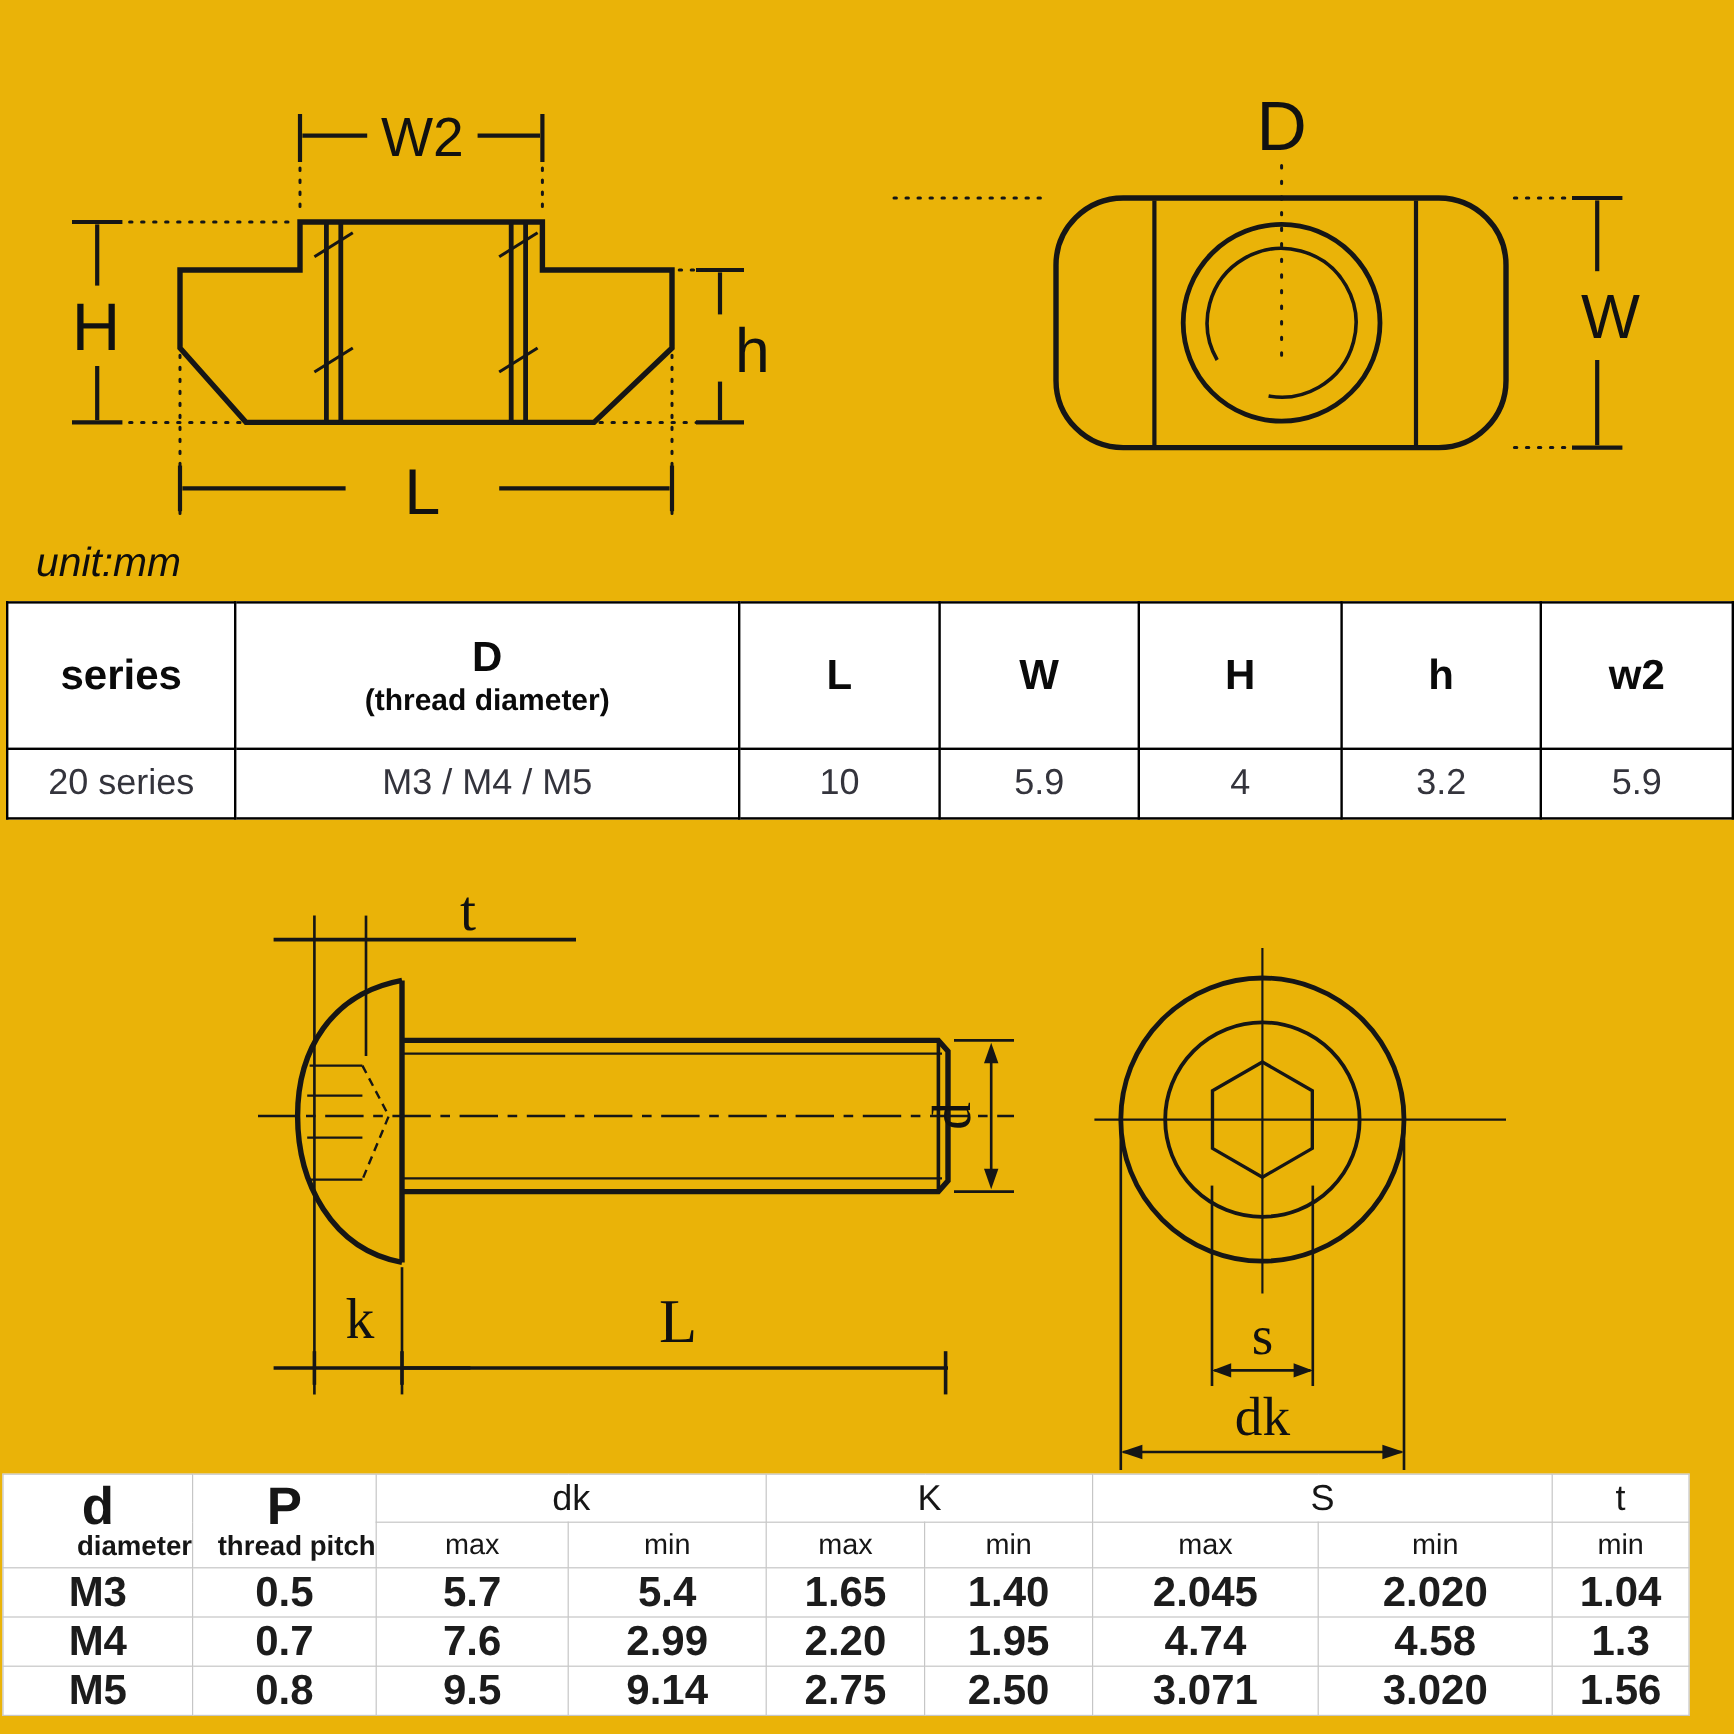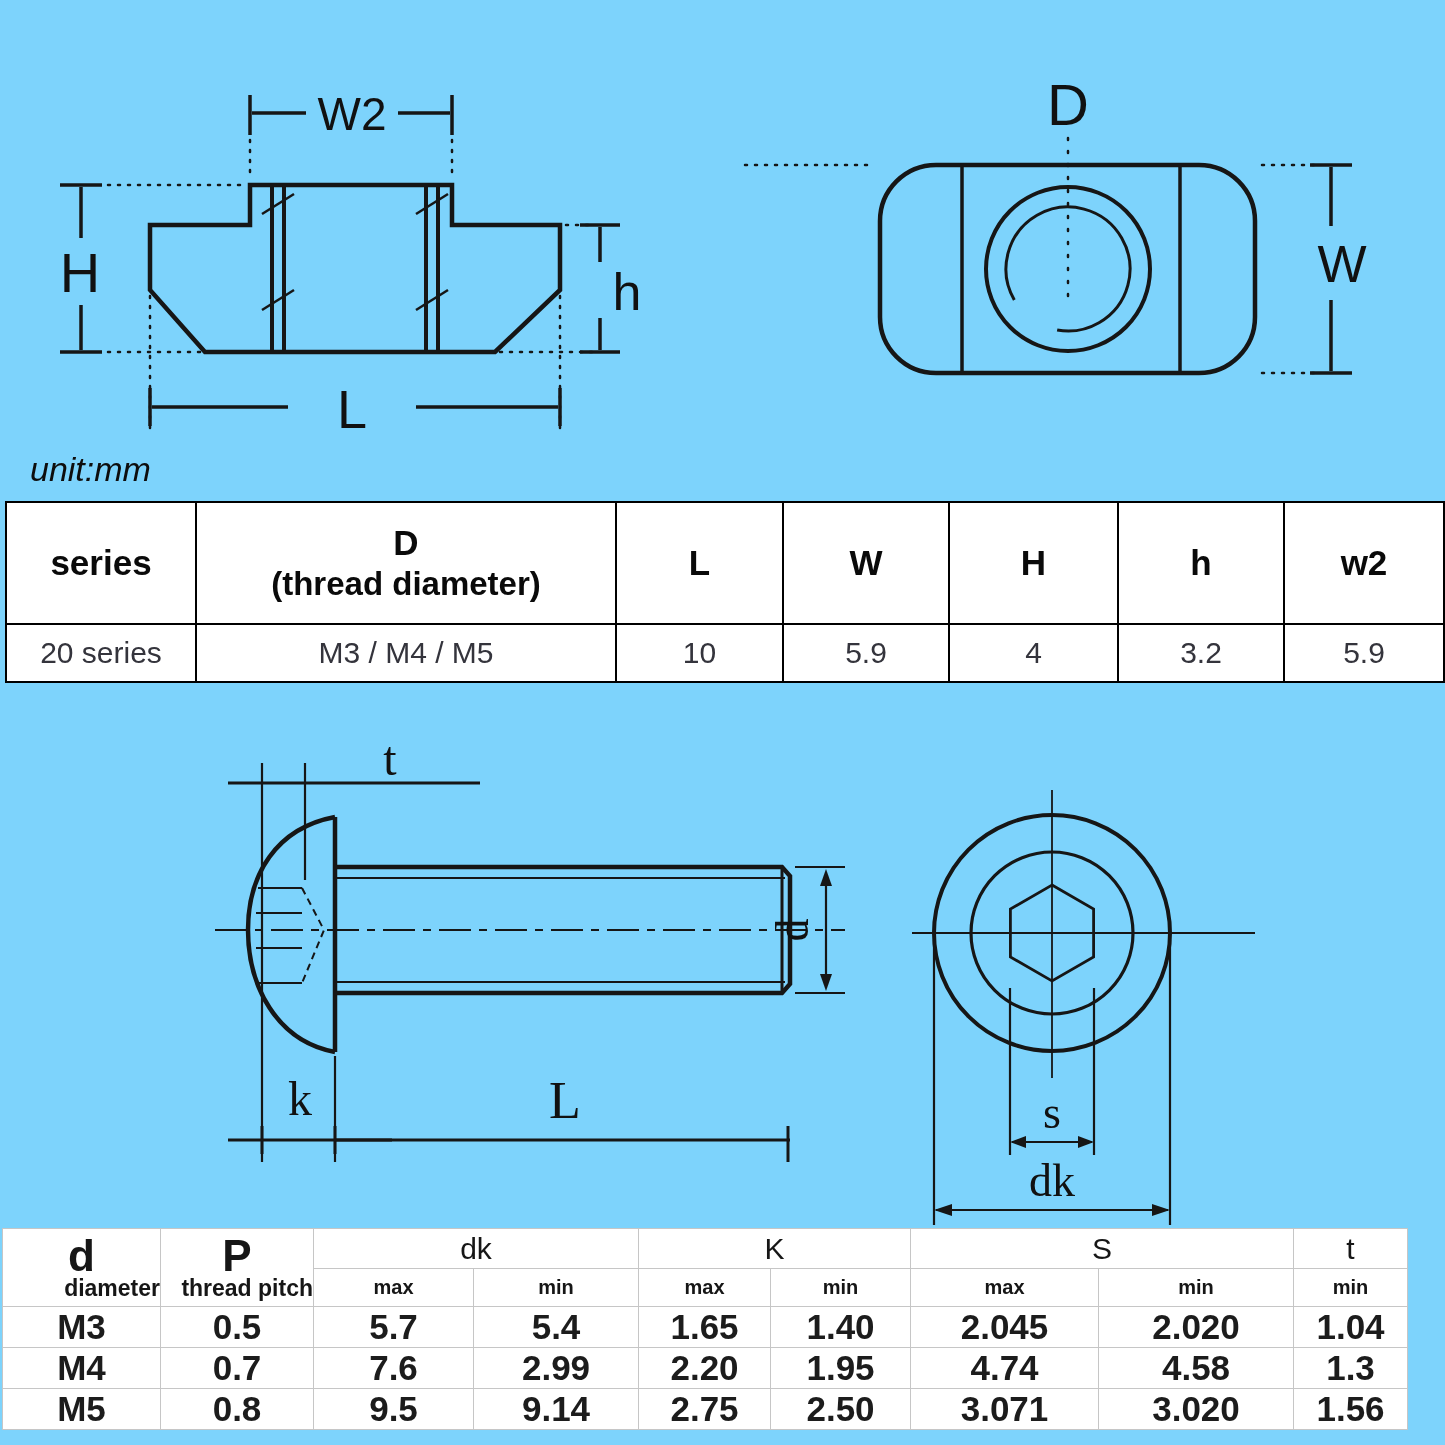--- a/index.html
+++ b/index.html
@@ -1,38 +1,38 @@
 <!DOCTYPE html>
 <html><head>
 <meta charset="utf-8">
 <style>
   html,body{margin:0;padding:0;background:#fff;}
-  #page{position:relative;width:1445px;height:1445px;background:#7dd3fc;overflow:hidden;
+  #page{position:relative;width:1445px;height:1445px;background:#eab308;overflow:hidden;
         font-family:"Liberation Sans",sans-serif;color:#111;}
   svg{position:absolute;left:0;top:0;}
   .ink{stroke:#161616;fill:none;}
   .lbl{fill:#111;font-family:"Liberation Sans",sans-serif;}
   .slbl{fill:#111;font-family:"Liberation Serif",serif;}
   #unit{position:absolute;left:30px;top:450px;font-size:34px;color:#0d0d0d;font-style:italic;}
   
   #t1{position:absolute;left:5px;top:501px;border-collapse:collapse;table-layout:fixed;
       background:#fff;}
   #t1 th,#t1 td{border:2px solid #000;text-align:center;vertical-align:middle;padding:0;}
   #t1 th{font-size:35px;font-weight:bold;color:#0a0a0a;}
-  #t1 th .sub{font-size:33px;font-weight:bold;display:block;margin-top:2px;}
+  #t1 th .sub{font-size:25px;font-weight:bold;display:block;margin-top:2px;}
   #t1 td{font-size:30px;font-weight:400;color:#34343c;}
   #t1 tr.hd{height:122px;} #t1 tr.dt{height:58px;}
   
   #t2{position:absolute;left:2px;top:1228px;border-collapse:collapse;table-layout:fixed;
       background:#fff;}
   #t2 th,#t2 td{border:1px solid #c6c6c6;text-align:center;vertical-align:middle;padding:0;color:#161616;}
   #t2 .big{font-size:44px;font-weight:bold;line-height:40px;}
   #t2 .big .sub{font-size:23px;display:block;line-height:24px;font-weight:bold;text-align:right;}
   #t2 .grp{font-size:30px;font-weight:400;}
-  #t2 .mm{font-size:20px;font-weight:700;text-align:center;}
+  #t2 .mm{font-size:24px;font-weight:400;text-align:center;}
   #t2 td{font-size:35px;font-weight:600;color:#1c1c1c;}
   #t2 tr.g{height:40px;} #t2 tr.s{height:38px;} #t2 tr.r{height:41px;}
 </style>
 </head>
 <body>
 
 <div id="page">
 
   <svg width="1445" height="1445" viewBox="0 0 1445 1445">
 

